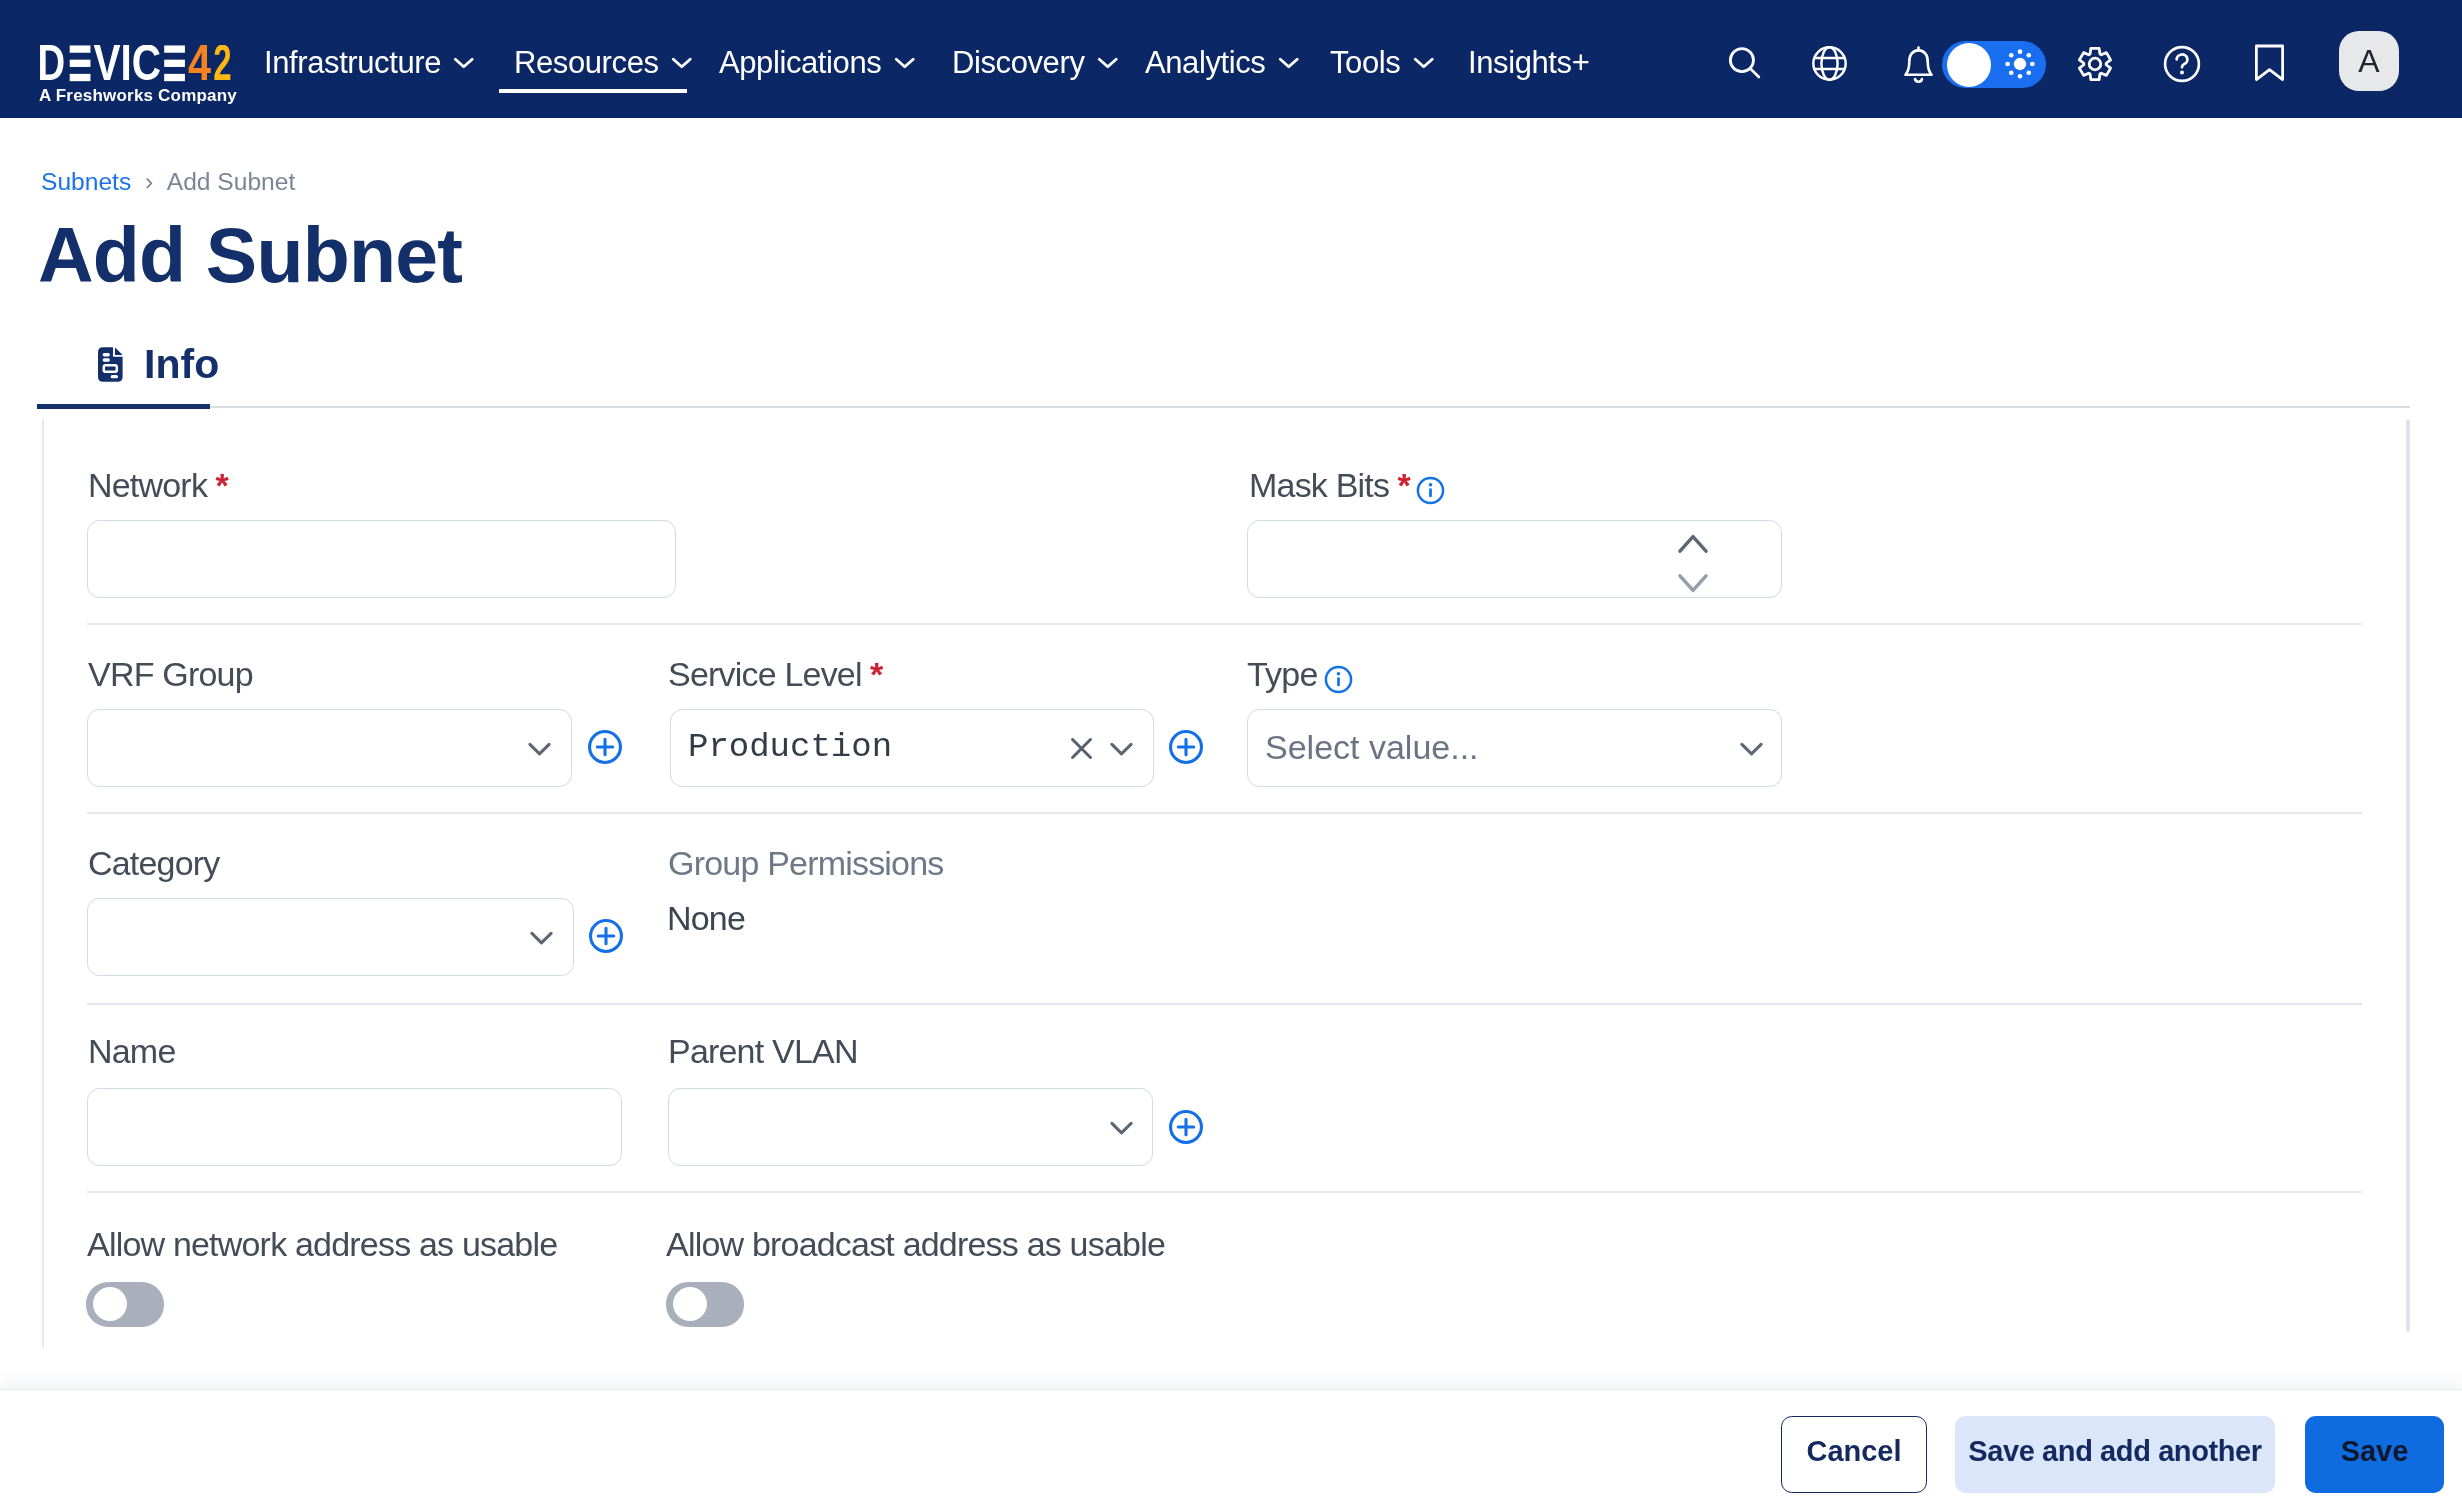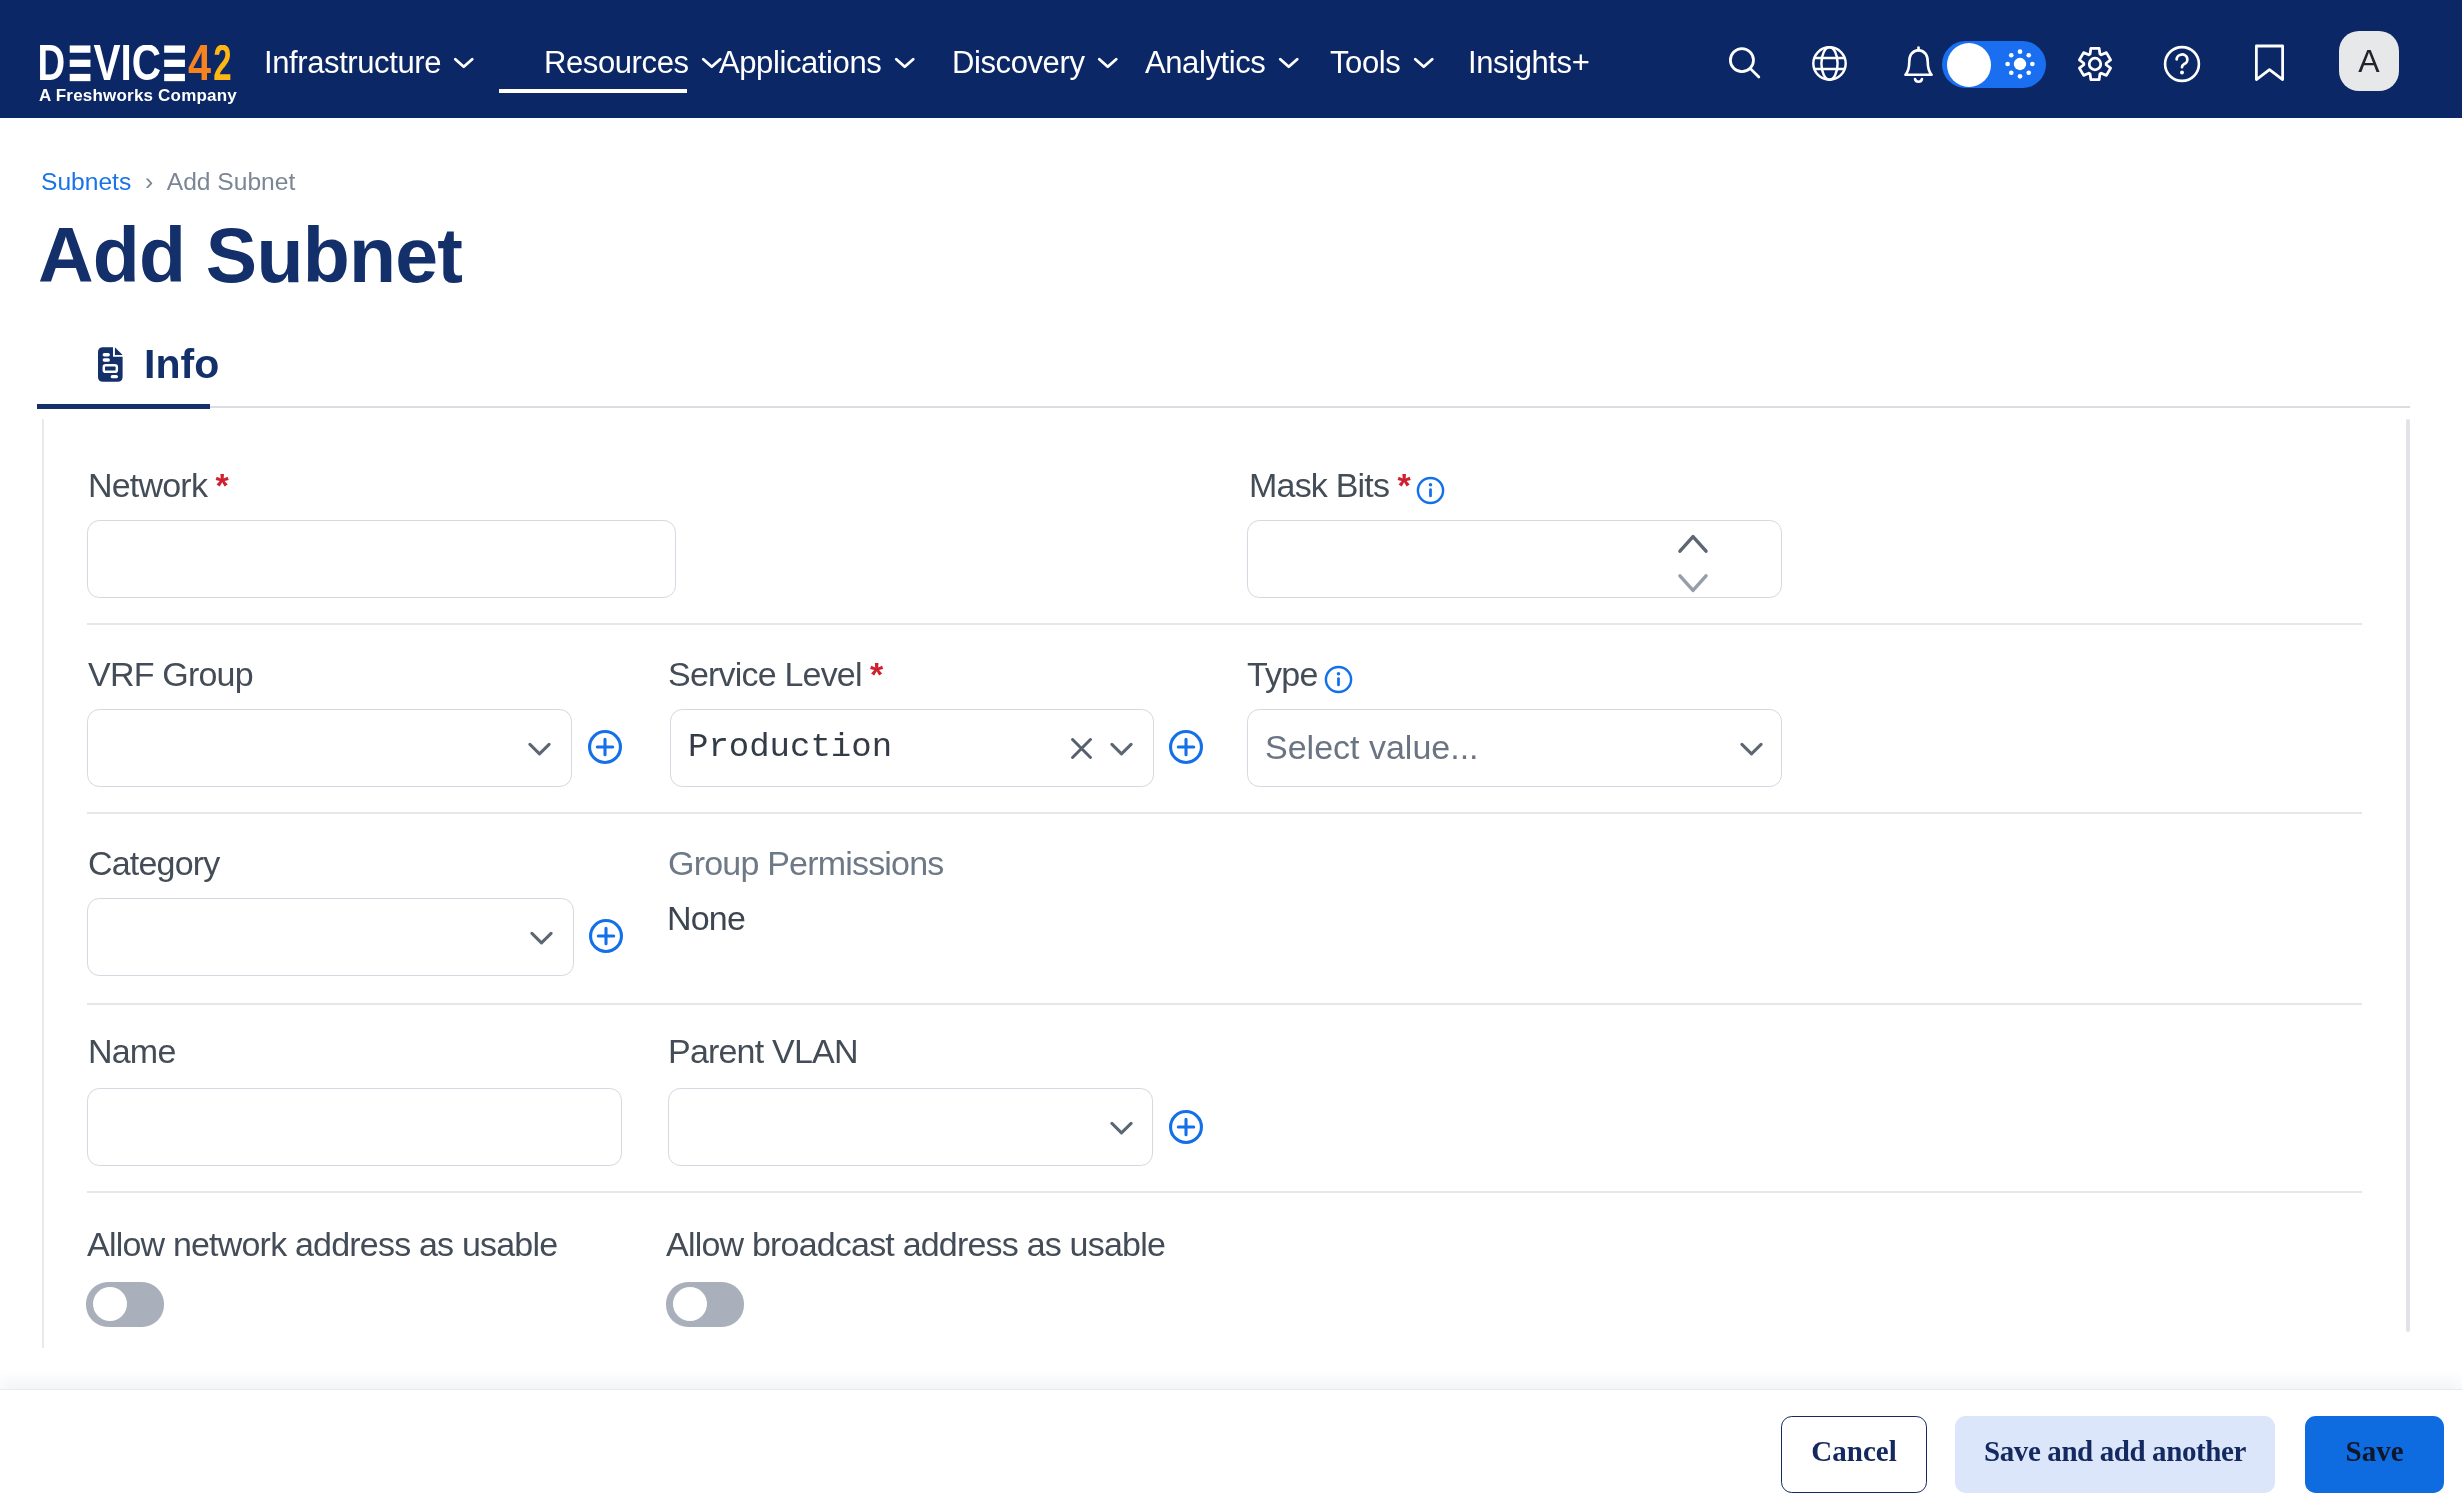--- a/index.html
+++ b/index.html
@@ -44,21 +44,21 @@
   .gp-label { color:#6e7987; }
 
   
   .toggle { position:absolute; width:78px; height:45px; background:#a9b0bb; border-radius:22px; }
   .toggle i { position:absolute; left:7px; top:5.4px; width:34px; height:34px; background:#fff; border-radius:50%; }
 
   
   #footer { position:absolute; left:0; top:1389px; width:2462px; height:111px; background:#fff;
     border-top:1.5px solid #e8eaee; box-shadow:0 -9.2px 14px rgba(25,39,80,0.05); }
   .btn { position:absolute; top:26px; height:77px; border-radius:10.8px; font-size:29px; font-weight:700;
-    display:flex; align-items:center; justify-content:center; padding-bottom:5.4px; font-family:Liberation Serif, serif; }
+    display:flex; align-items:center; justify-content:center; padding-bottom:5.4px; font-family:Liberation Sans, sans-serif; }
   #btn-cancel { left:1781px; width:146px; background:#fff; border:1.9px solid #14295f; color:#14295f; }
   #btn-saveadd { left:1955px; width:320px; background:#dbe6fa; color:#14295f; letter-spacing:-0.4px; white-space:nowrap; }
   #btn-save { left:2305px; width:139px; background:#0f6be0; color:#0f172a; }
 </style>
 </head>
 <body>
 <div id="page">
 
   <div id="nav">
     <svg style="position:absolute; left:39px; top:45px;" width="192" height="37" viewBox="0 0 250 48">
@@ -71,21 +71,21 @@
       <rect x="163" y="19" width="27" height="9.5" fill="#fff"></rect>
       <rect x="163" y="37.5" width="27" height="9.5" fill="#fff"></rect>
       <text x="194" y="46" font-family="Liberation Sans" font-weight="700" font-size="64" fill="#f5831f" textLength="30" lengthAdjust="spacingAndGlyphs">4</text>
       <text x="227" y="46" font-family="Liberation Sans" font-weight="700" font-size="64" fill="#fdb714" textLength="24" lengthAdjust="spacingAndGlyphs">2</text>
     </svg>
     <div id="logo-sub">A Freshworks Company</div>
 
     <div class="navitem" style="left:264px;">Infrastructure <svg width="21.5" height="14" viewBox="0 0 28 18">
           <path d="M3 4 L14 14 L25 4" fill="none" stroke="#fff" stroke-width="3.6" stroke-linecap="round" stroke-linejoin="round"></path>
         </svg></div>
-    <div class="navitem" style="left:544px;">Resources <svg width="21.5" height="14" viewBox="0 0 28 18">
+    <div class="navitem" style="left:514px;">Resources <svg width="21.5" height="14" viewBox="0 0 28 18">
           <path d="M3 4 L14 14 L25 4" fill="none" stroke="#fff" stroke-width="3.6" stroke-linecap="round" stroke-linejoin="round"></path>
         </svg></div>
     <div class="navitem" style="left:719px;">Applications <svg width="21.5" height="14" viewBox="0 0 28 18">
           <path d="M3 4 L14 14 L25 4" fill="none" stroke="#fff" stroke-width="3.6" stroke-linecap="round" stroke-linejoin="round"></path>
         </svg></div>
     <div class="navitem" style="left:952px;">Discovery <svg width="21.5" height="14" viewBox="0 0 28 18">
           <path d="M3 4 L14 14 L25 4" fill="none" stroke="#fff" stroke-width="3.6" stroke-linecap="round" stroke-linejoin="round"></path>
         </svg></div>
     <div class="navitem" style="left:1145px;">Analytics <svg width="21.5" height="14" viewBox="0 0 28 18">
           <path d="M3 4 L14 14 L25 4" fill="none" stroke="#fff" stroke-width="3.6" stroke-linecap="round" stroke-linejoin="round"></path>

